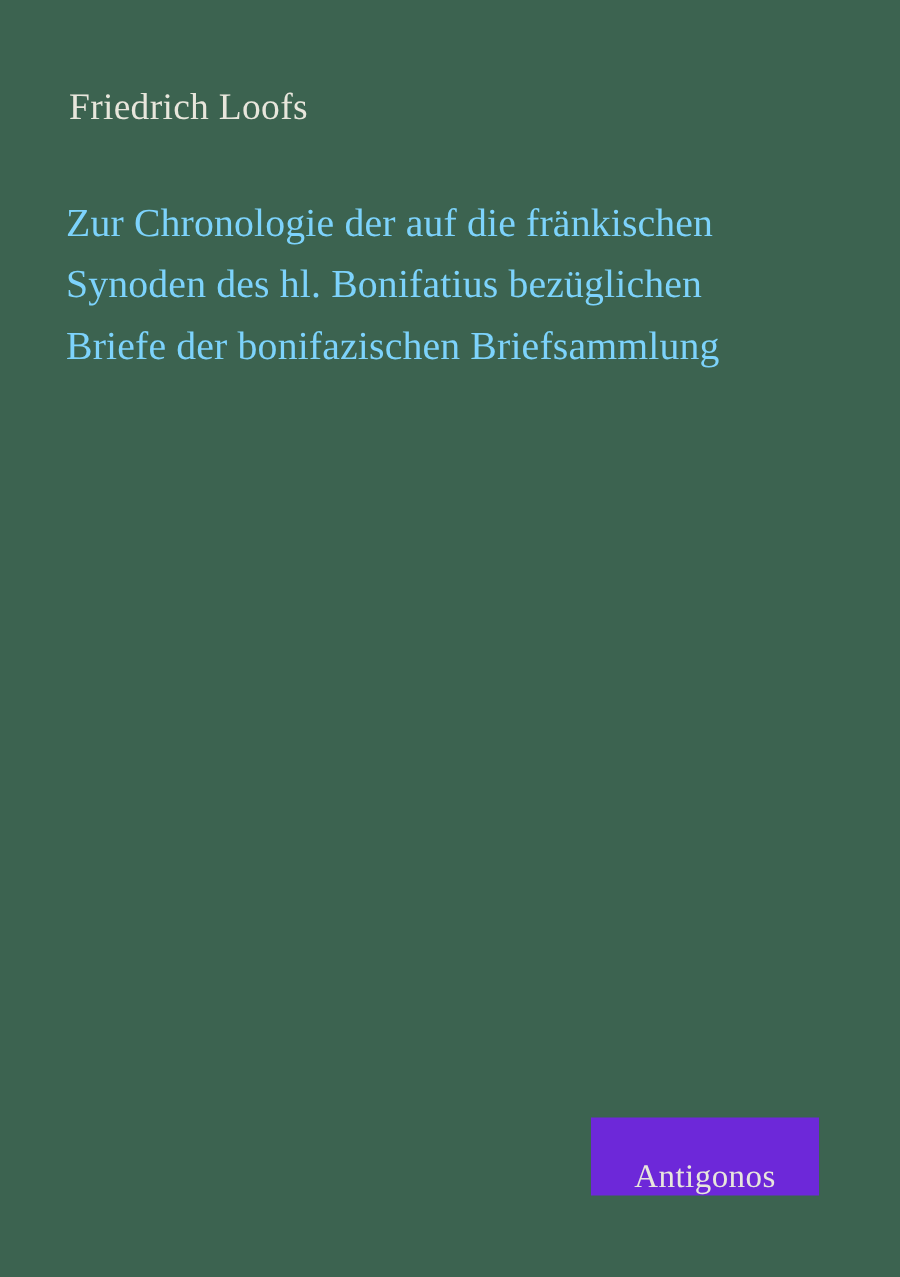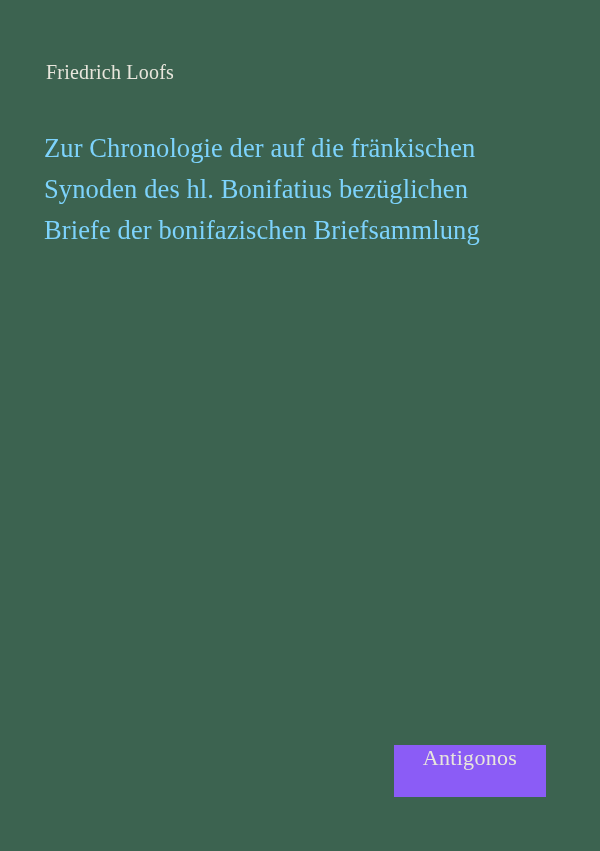--- a/index.html
+++ b/index.html
@@ -19,21 +19,21 @@
     background: #3c6350;
     box-sizing: border-box;
     overflow: hidden;
   }
   .author {
     position: absolute;
     left: 46px;
     top: 57px;
     width: 480px;
     font-family: "Liberation Serif", serif;
-    font-size: 20px;
+    font-size: 25px;
     line-height: 30px;
     color: #e8e6dc;
     letter-spacing: 0.2px;
   }
   .title {
     position: absolute;
     left: 44px;
     top: 128px;
     width: 470px;
     font-family: "Liberation Serif", serif;
@@ -42,23 +42,23 @@
     color: #7dd3fc;
     font-weight: 400;
     letter-spacing: 0.1px;
   }
   .publisher-badge {
     position: absolute;
     left: 394px;
     top: 745px;
     width: 152px;
     height: 52px;
-    background: #8b5cf6;
+    background: #6d28d9;
     display: flex;
-    align-items: flex-start;
+    align-items: flex-end;
     justify-content: center;
   }
   .publisher-badge span {
     font-family: "Liberation Serif", serif;
     font-size: 22px;
     color: #e8e6dc;
     letter-spacing: 0.3px;
   }
 </style>
 </head>

